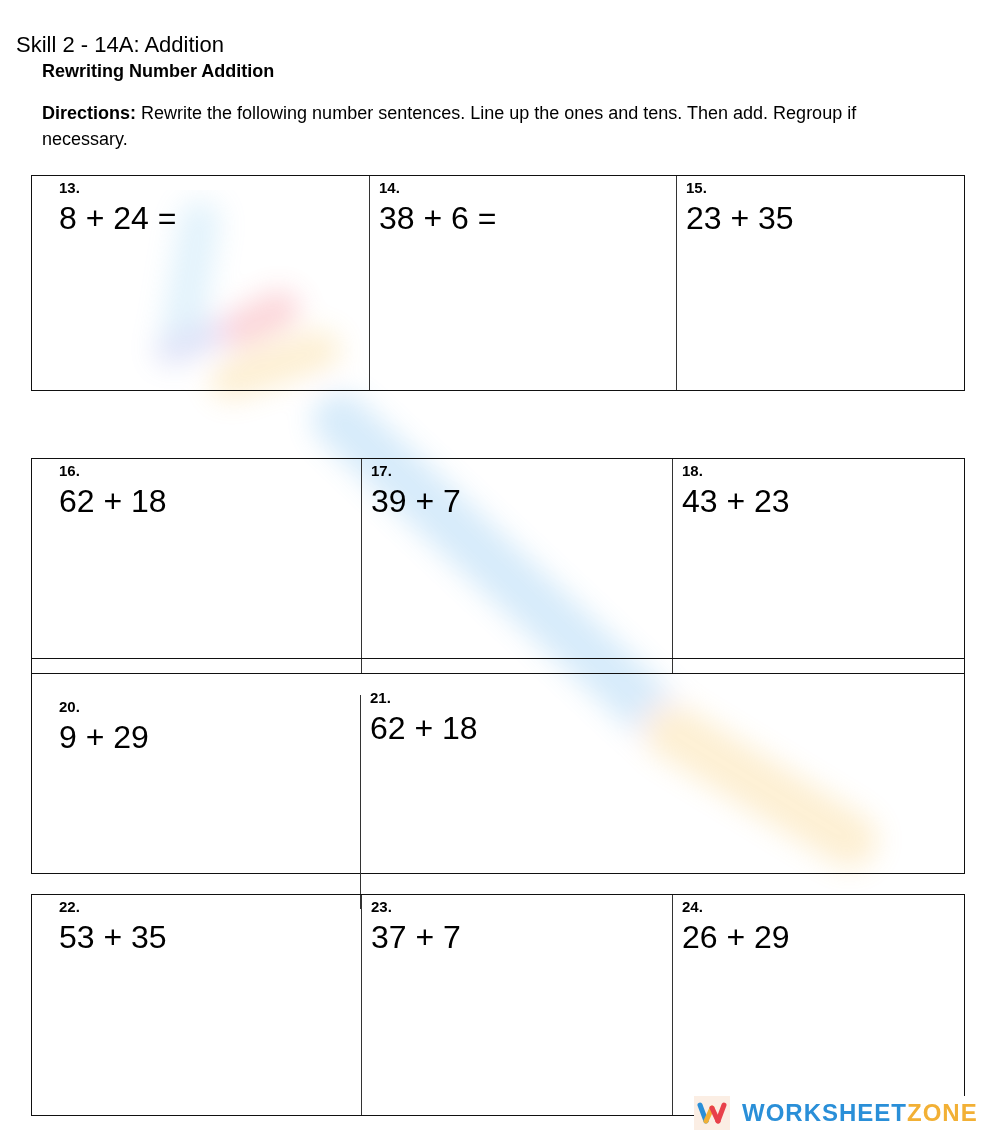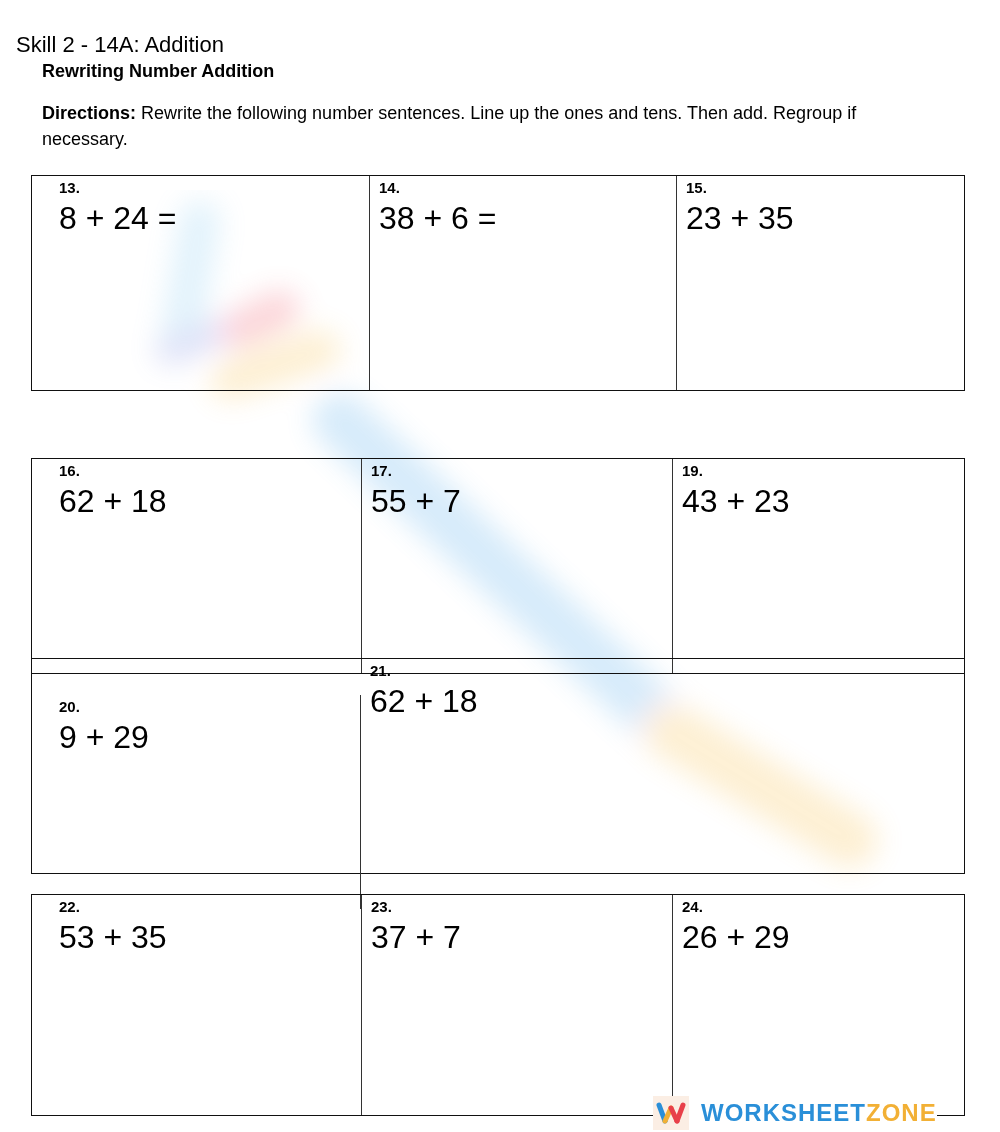--- a/index.html
+++ b/index.html
@@ -38,21 +38,21 @@
   }
   .prob {
     position: absolute; top: 24px; left: 9px;
     font-size: 32px; white-space: pre;
   }
   .watermark {
     position: absolute; left: 130px; top: 190px; width: 780px; height: 720px;
     pointer-events: none; opacity: 0.22;
   }
   .logo {
-    position: absolute; left: 653px; top: 1096px; height: 34px;
+    position: absolute; left: 694px; top: 1096px; height: 34px;
     display: flex; align-items: center; background: #fff;
   }
   .logo-w {
     width: 36px; height: 34px; background: #fbeee4;
     display: flex; align-items: center; justify-content: center;
   }
   .logo-text {
     font-size: 24px; font-weight: bold; letter-spacing: 1px; margin-left: 12px;
   }
   .logo-text .a { color: #2a8fd8; }
@@ -98,34 +98,34 @@
   </div>
 </div>
 
 <div class="grid" style="top:417px;height:216px;margin-top:41px;">
   <div class="cell" style="width:312px;">
     <span class="num">16.</span>
     <span class="prob">62 + 18</span>
   </div>
   <div class="cell" style="width:311px;">
     <span class="num">17.</span>
-    <span class="prob">55 + 7</span>
+    <span class="prob">39 + 7</span>
   </div>
   <div class="cell" style="flex:1;">
-    <span class="num">19.</span>
+    <span class="num">18.</span>
     <span class="prob">43 + 23</span>
   </div>
 </div>
 
 <div class="grid" style="top:658px;height:216px;">
   <div class="cell" style="width:311px;margin-top:36px;">
     <span class="num">20.</span>
     <span class="prob">9 + 29</span>
   </div>
-  <div class="cell" style="flex:1;">
+  <div class="cell" style="flex:1;margin-top:27px;">
     <span class="num">21.</span>
     <span class="prob">62 + 18</span>
   </div>
 </div>
 
 <div class="grid" style="top:894px;height:222px;">
   <div class="cell" style="width:312px;">
     <span class="num">22.</span>
     <span class="prob">53 + 35</span>
   </div>

